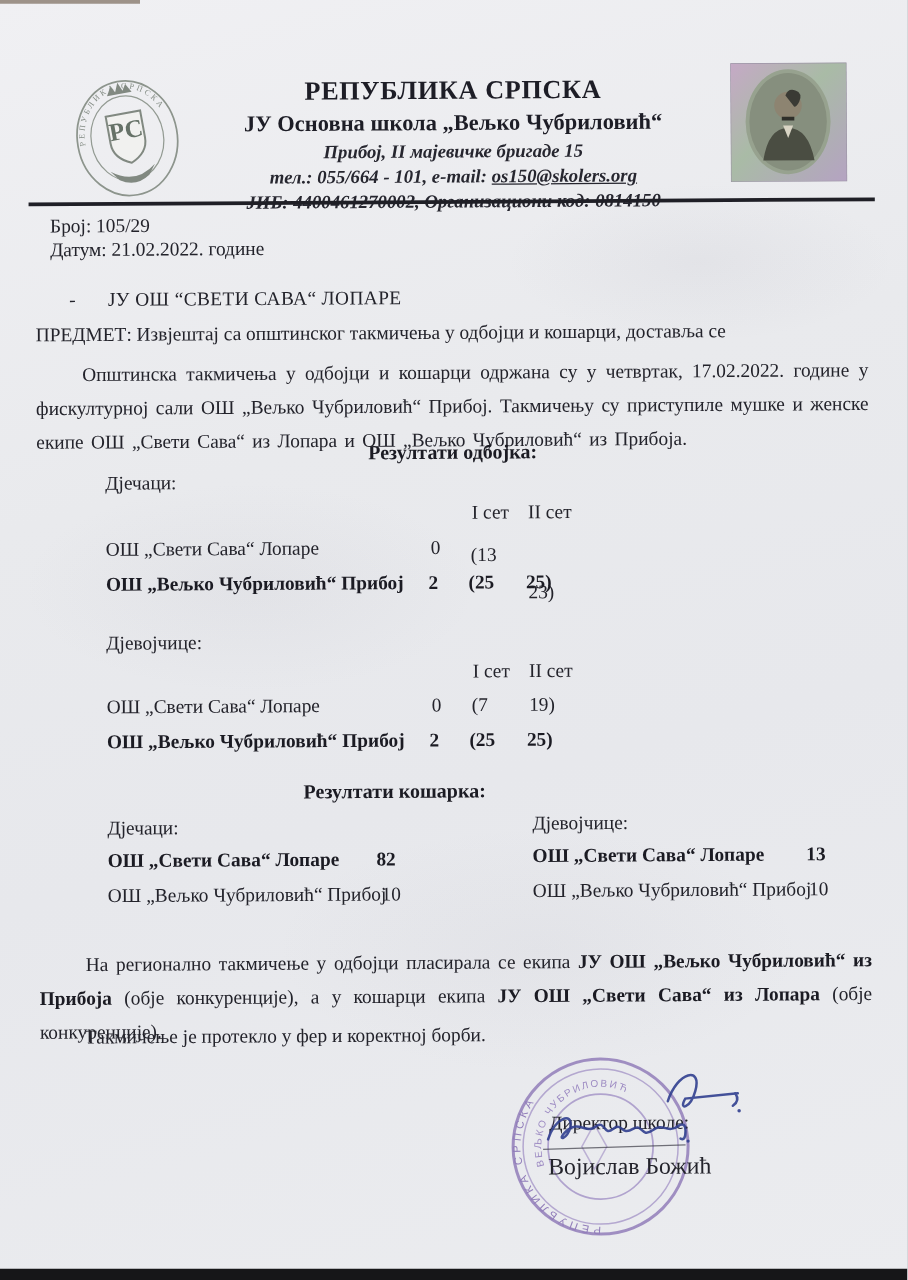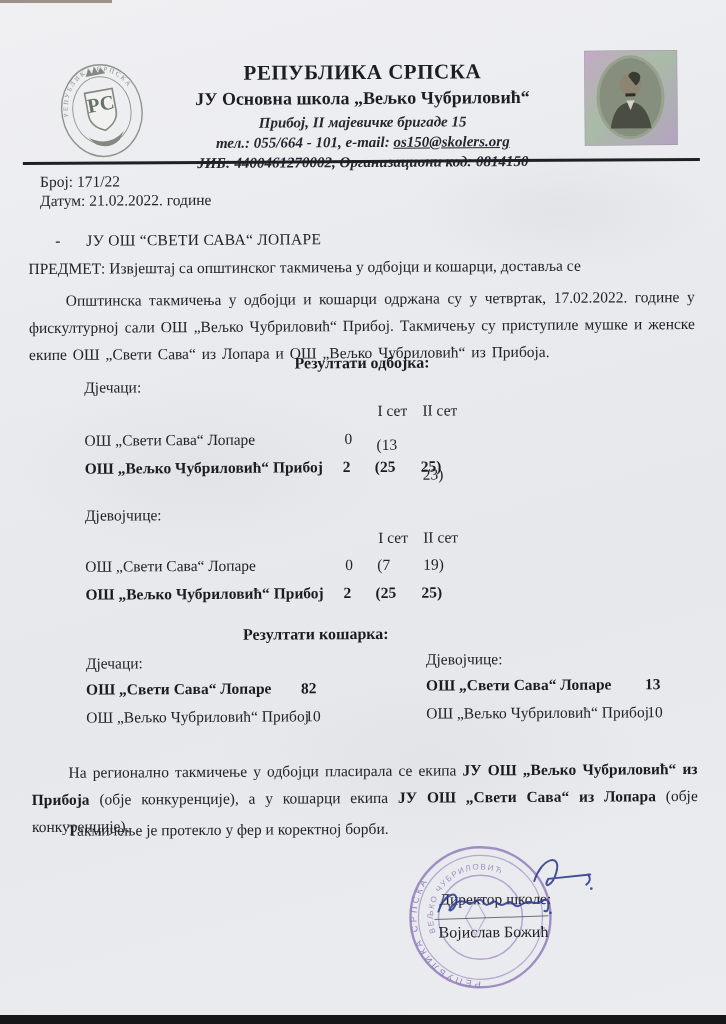--- a/index.html
+++ b/index.html
@@ -22,21 +22,21 @@
   .hdr-title{font-size:21px;font-weight:bold;letter-spacing:.5px;color:#1d1d26;}
   .hdr-school{font-size:18px;font-weight:bold;color:#1d1d26;}
   .hdr-it{font-size:15px;font-weight:bold;font-style:italic;color:#26262f;}
   .email{text-decoration:underline;}
   .rule{left:25px;width:677px;border-top:3px solid #1f1f26;height:0;}
   .t15{font-size:15.5px;}
   .bold{font-weight:bold;color:#1b1b23;}
   .center-title{left:30px;width:666px;text-align:center;font-weight:bold;font-size:16px;color:#1b1b23;}
   .bb-title{left:30px;width:570px;text-align:center;font-weight:bold;font-size:16px;color:#1b1b23;}
   .just{text-align:justify;line-height:27px;text-indent:37px;word-spacing:2px;}
-  .sig-name{font-size:16px;color:#23232b;}
+  .sig-name{font-size:19px;color:#23232b;}
   .stamp{opacity:.8;}
   .bottom-bar{left:0;bottom:0;width:726px;height:9px;background:#161618;}
   .top-edge{left:0;top:0;width:112px;height:3px;background:rgba(90,70,50,.55);}
 </style>
 </head>
 <body>
 
 <div class="page">
   <div class="top-edge abs"></div>
   <div class="tilt">
@@ -81,21 +81,21 @@
     <div class="abs hdr-center" style="top:60px;">
       <div class="hdr-title">РЕПУБЛИКА СРПСКА</div>
       <div class="hdr-school" style="margin-top:4px;">ЈУ Основна школа „Вељко Чубриловић“</div>
       <div class="hdr-it" style="margin-top:5px;">Прибој, II мајевичке бригаде 15</div>
       <div class="hdr-it" style="margin-top:3px;"><span>тел.: 055/664 - 101, e-mail: </span><span class="email">os150@skolers.org</span></div>
       <div class="hdr-it" style="margin-top:3px;">ЈИБ: 4400461270002, Организациони код: 0814150</div>
     </div>
 
     <div class="abs rule" style="top:160px;"></div>
 
-    <div class="abs t15" style="left:42px;top:171px;">Број: 171/22</div>
+    <div class="abs t15" style="left:42px;top:171px;">Број: 105/29</div>
     <div class="abs t15" style="left:42px;top:190px;">Датум: 21.02.2022. године</div>
 
     <div class="abs t15" style="left:57px;top:230px;">-</div>
     <div class="abs t15" style="left:88px;top:230px;letter-spacing:.3px;">ЈУ ОШ “СВЕТИ САВА“ ЛОПАРЕ</div>
 
     <div class="abs t15" style="left:30px;top:258px;">ПРЕДМЕТ: Извјештај са општинског такмичења у одбојци и кошарци, доставља се</div>
 
     <div class="abs t15 just" style="left:30px;top:285px;width:666px;">Општинска такмичења у одбојци и кошарци одржана су у четвртак, 17.02.2022. године у фискултурној сали ОШ „Вељко Чубриловић“ Прибој. Такмичењу су приступиле мушке и женске екипе ОШ „Свети Сава“ из Лопара и ОШ „Вељко Чубриловић“ из Прибоја.</div>
 
     <div class="abs center-title" style="top:354px;">Резултати одбојка:</div>

